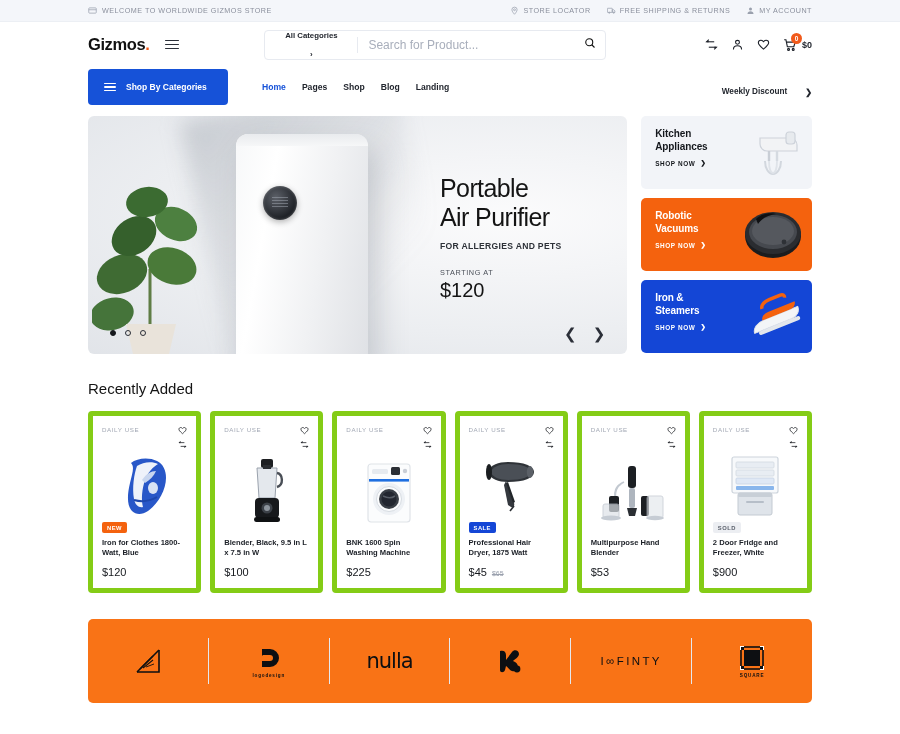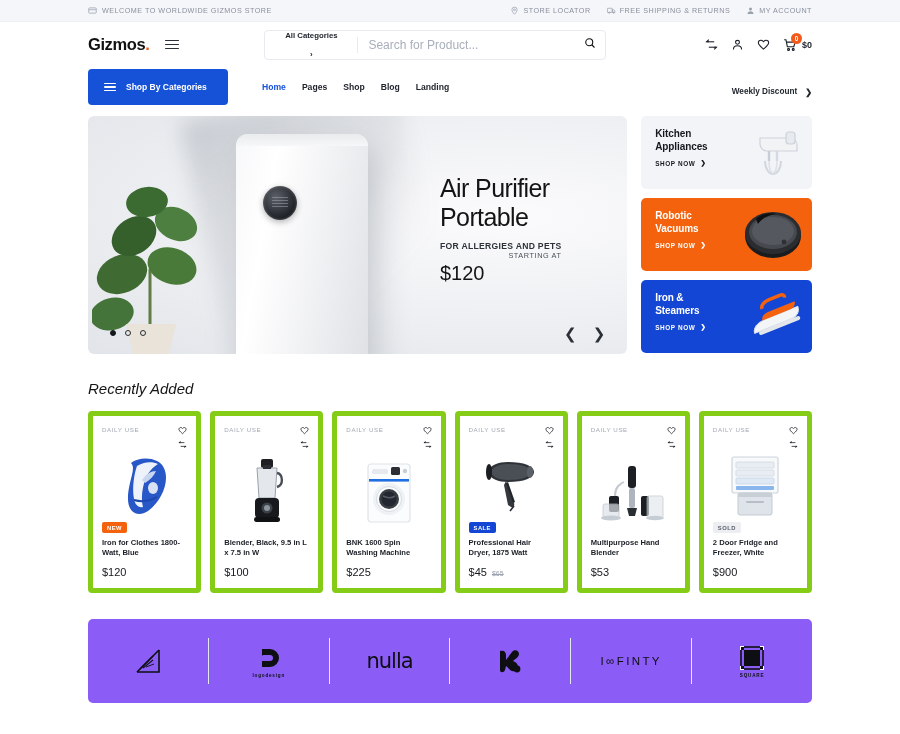--- a/index.html
+++ b/index.html
@@ -85,21 +85,21 @@
   }
   .shopcat .bl { display: flex; flex-direction: column; gap: 2px; }
   .shopcat .bl span { display: block; width: 12px; height: 1.6px; background: #fff; border-radius: 2px; }
   .mainnav { display: flex; align-items: center; gap: 16px; margin-left: 34px; }
   .mainnav a {
     font-size: 8.6px; font-weight: 700; color: #22262e; text-decoration: none; cursor: pointer;
   }
   .mainnav a.active { color: #1652d8; }
   .weekly {
     margin-left: auto; font-size: 8.2px; font-weight: 700; color: #22262e;
-    display: flex; align-items: center; gap: 8px; cursor: pointer; margin-top: 9px;
+    display: flex; align-items: center; gap: 18px; cursor: pointer; margin-top: 9px;
   }
 
   
   .herorow { padding: 0 88px; display: flex; gap: 14px; margin-top: 9px; }
   .hero {
     position: relative; width: 543px; height: 238px; border-radius: 6px;
     overflow: hidden;
     background:
       radial-gradient(120% 90% at 78% 42%, #fbfbfc 0%, #eceef1 55%, #dfe2e7 100%);
   }
@@ -132,21 +132,21 @@
     background: repeating-linear-gradient(180deg,#9aa0aa 0 1px, transparent 1px 3px);
     opacity:.55;
   }
   .hero-text { position: absolute; left: 352px; top: 58px; width: 190px; }
   .hero-title {
     font-size: 25px; font-weight: 400; line-height: 1.16; color: #141414; letter-spacing: -.6px;
   }
   .hero-sub {
     margin-top: 9px; font-size: 8.6px; font-weight: 700; letter-spacing: .3px; color: #2d3138;
   }
-  .hero-start { font-size: 7.3px; letter-spacing: .6px; color: #4b5059; text-align: center; }
+  .hero-start { margin-top: 17px; font-size: 7.3px; letter-spacing: .6px; color: #4b5059; }
   .hero-price { margin-top: 2px; font-size: 20px; font-weight: 400; color: #141414; }
   .dots { position: absolute; left: 22px; bottom: 18px; display: flex; gap: 9px; align-items: center; }
   .dot-i { width: 6px; height: 6px; border-radius: 50%; border: 1.2px solid #2b2f38; cursor: pointer; }
   .dot-i.on { background: #15181d; border-color: #15181d; }
   .arrows { position: absolute; right: 22px; bottom: 12px; display: flex; gap: 16px; }
   .arrows span {
     font-size: 15px; color: #2b2f38; cursor: pointer; line-height: 1; font-weight: 300;
     font-family: "DejaVu Sans", sans-serif;
   }
 
@@ -164,21 +164,21 @@
   .scard.orange h4, .scard.blue h4 { color: #fff; }
   .shopnow {
     margin-top: 6px; font-size: 6.4px; font-weight: 700; letter-spacing: .6px;
     display: flex; align-items: center; gap: 5px;
   }
   .scard.gray .shopnow { color: #15181d; }
   .scard.orange .shopnow, .scard.blue .shopnow { color: #fff; }
   .scard .art { position: absolute; right: 8px; top: 50%; transform: translateY(-50%); }
 
   
-  .sect-title { padding: 0 88px; margin-top: 26px; font-size: 15px; font-weight: 400; color: #141414; font-style: italic; }
+  .sect-title { padding: 0 88px; margin-top: 26px; font-size: 15px; font-weight: 400; color: #141414; }
   .products { padding: 0 88px; margin-top: 14px; display: flex; gap: 9px; }
   .pcard {
     width: 116px; height: 182px; border: 5px solid #84cc16; border-radius: 4px;
     background: #fff; position: relative; padding: 10px 9px; cursor: pointer;
     display: flex; flex-direction: column;
   }
   .pc-top { display: flex; align-items: flex-start; }
   .pc-tag { font-size: 6.2px; letter-spacing: .6px; color: #a2a8b4; font-weight: 400; }
   .pc-acts { margin-left: auto; display: flex; flex-direction: column; gap: 5px; align-items: center; }
   .pc-acts .ic { width: 9px; height: 9px; color: #15181d; cursor: pointer; }
@@ -192,21 +192,21 @@
   }
   .pbadge.new { background: #f4620e; }
   .pbadge.sale { background: #1446d6; }
   .pbadge.sold { background: #eceef2; color: #5b616c; }
   .pc-name { font-size: 7.6px; font-weight: 700; line-height: 1.38; color: #1b1f26; min-height: 21px; }
   .pc-price { margin-top: 7px; font-size: 11px; color: #15181d; display: flex; align-items: baseline; gap: 5px; }
   .pc-old { font-size: 7px; color: #9aa0ad; text-decoration: line-through; }
 
   
   .brands {
-    margin: 26px 88px 0; height: 84px; background: #8b5cf6; border-radius: 5px;
+    margin: 26px 88px 0; height: 84px; background: #f97316; border-radius: 5px;
     display: flex; align-items: center;
   }
   .brand {
     flex: 1; height: 46px; display: flex; align-items: center; justify-content: center;
     border-right: 1px solid #e4e8ef; color: #0d0f12;
   }
   .brand:last-child { border-right: 0; }
   .brand .bl-wrap { display: flex; flex-direction: column; align-items: center; gap: 2px; }
   .brand .bname { font-size: 21px; letter-spacing: -1px; font-weight: 400; font-family: "DejaVu Sans", sans-serif; }
   .brand .bsub { font-size: 4.6px; letter-spacing: .8px; font-weight: 700; }
@@ -358,22 +358,22 @@
         <ellipse cx="55" cy="28" rx="21" ry="15" fill="#3b6b31" transform="rotate(-8 55 28)"></ellipse>
         <ellipse cx="20" cy="140" rx="22" ry="16" fill="#45743a" transform="rotate(-14 20 140)"></ellipse>
         <path d="M34 150 h50 l-7 30 h-36z" fill="#e9e3da"></path>
       </svg>
 
       <div class="purifier"></div>
       <div class="pur-knob"></div>
 
       <div class="hero-text">
         <div class="hero-title">
+          <div>Portable</div>
           <div>Air Purifier</div>
-          <div>Portable</div>
         </div>
         <div class="hero-sub">FOR ALLERGIES AND PETS</div>
         <div class="hero-start">STARTING AT</div>
         <div class="hero-price">$120</div>
       </div>
 
       <div class="dots">
         <span class="dot-i on"></span>
         <span class="dot-i"></span>
         <span class="dot-i"></span>

